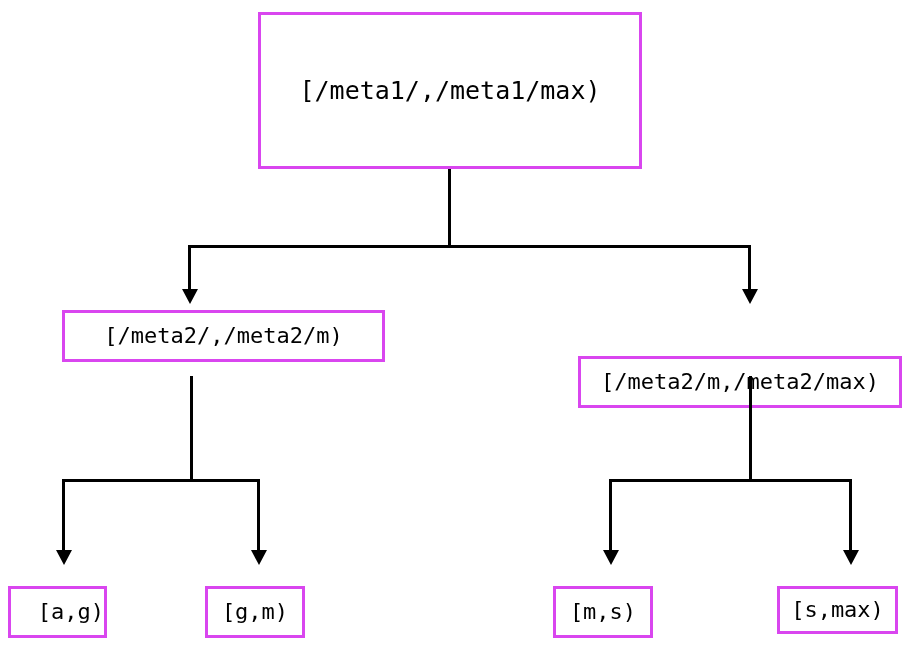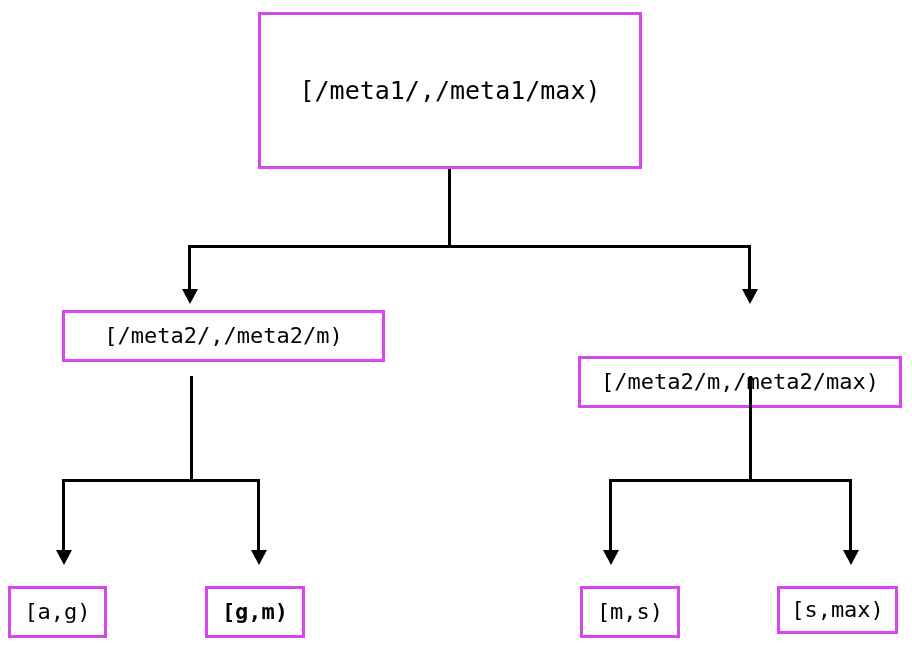--- a/index.html
+++ b/index.html
@@ -57,30 +57,30 @@
   }
   #node-mid-left .node-label,
   #node-mid-right .node-label { font-size: 22px; }
 
   
   #node-leaf-ag {
     left: 8px;
     top: 586px;
     width: 99px;
     height: 52px;
+    justify-content: flex-end;
   }
   #node-leaf-gm {
     left: 205px;
     top: 586px;
     width: 100px;
     height: 52px;
-    font-weight: bold;
   }
   #node-leaf-ms {
-    left: 580px;
+    left: 553px;
     top: 586px;
     width: 100px;
     height: 52px;
   }
   #node-leaf-smax {
     left: 777px;
     top: 586px;
     width: 121px;
     height: 48px;
   }

